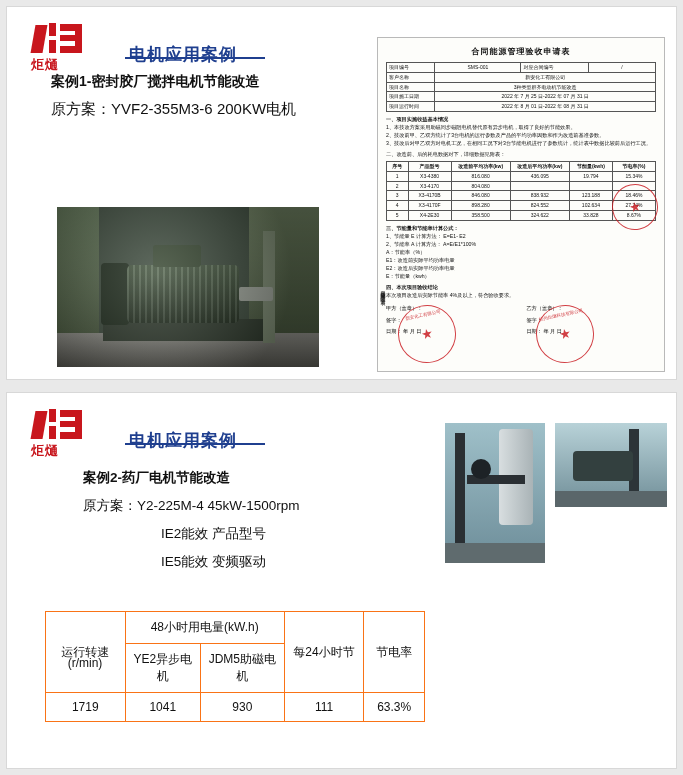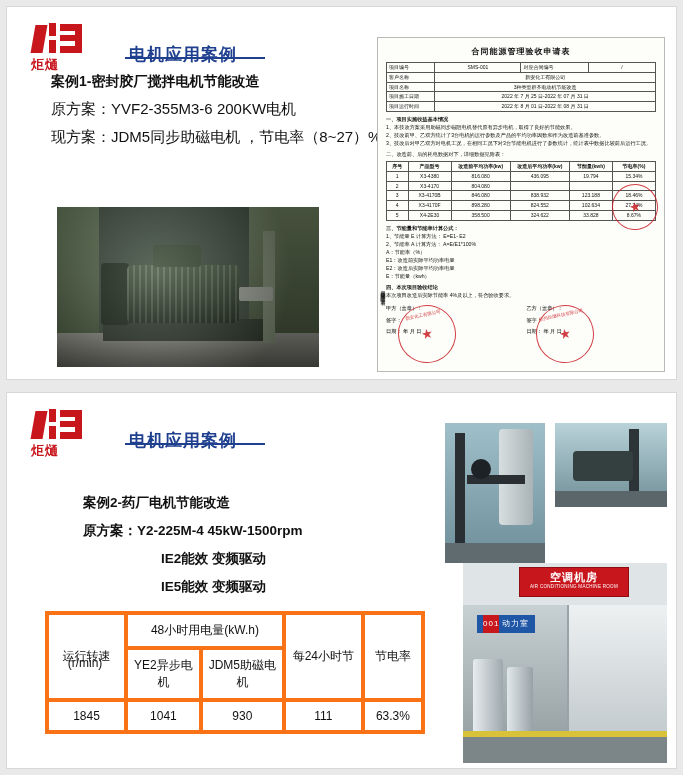--- a/index.html
+++ b/index.html
@@ -147,36 +147,36 @@
   .stamp.s-b { left: 150px; top: 2px; }
   .stamp.s-c { right: 6px; top: 146px; width: 46px; height: 46px; }
   .doc .vlabel {
     position: absolute; left: 2px; top: 248px;
     writing-mode: vertical-rl;
     font-size: 5px; color: #111; letter-spacing: 1px;
   }
 
   
   .s2-text { position: absolute; left: 76px; top: 76px; width: 340px; }
-  .s2-text .line { font-size: 13.5px; color: #111; margin-bottom: 10px; white-space: nowrap; font-weight: bold; }
-  .s2-text .bold { font-weight: bold; margin-top: 25px; }
+  .s2-text .line { font-size: 13.5px; color: #111; margin-bottom: 10px; white-space: nowrap; }
+  .s2-text .bold { font-weight: bold; }
   .s2-text .c1 { padding-left: 78px; }
   .s2-text .c2 { padding-left: 56px; }
 
   
   .tbl2 {
     position: absolute;
     left: 38px; top: 218px;
     width: 380px;
     border-collapse: collapse;
     font-size: 12px;
     color: #111;
   }
   .tbl2 td {
-    border: 4px solid #f97316;
+    border: 1px solid #f97316;
     text-align: center;
     padding: 7px 3px;
     height: 26px;
   }
 
   
   .p2a { position: absolute; left: 438px; top: 30px; width: 100px; height: 140px; overflow: hidden; background: #7e9aa8; }
   .p2a .wall { position: absolute; inset: 0; background: linear-gradient(180deg,#9fc0c9,#6d8d99); }
   .p2a .tank { position: absolute; left: 54px; top: 6px; width: 34px; height: 96px; background: linear-gradient(90deg,#d8dee0,#a9b3b6); border-radius: 4px;}
   .p2a .pipe1 { position: absolute; left: 10px; top: 10px; width: 10px; height: 120px; background: #2a2f33; }
@@ -229,21 +229,20 @@
     </div>
 
     <div class="slide-title">电机应用案例</div>
     <div class="title-rule"></div>
 
     <div class="s1-text">
       <div class="line bold">案例1-密封胶厂搅拌电机节能改造</div>
       <div class="line">
         <span>原方案：YVF2-355M3-6  200KW电机</span>
       </div>
-      <div class="line">现方案：JDM5同步助磁电机 ，节电率（8~27）%</div>
     </div>
 
     <div class="photo1">
       <div class="wall-l"></div>
       <div class="wall-r"></div>
       <div class="floor"></div>
       <div class="pipe"></div>
       <div class="base"></div>
       <div class="fan"></div>
       <div class="body"></div>
@@ -403,38 +402,38 @@
       </div>
       <div class="name">炬熥</div>
     </div>
 
     <div class="slide-title">电机应用案例</div>
     <div class="title-rule"></div>
 
     <div class="s2-text">
       <div class="line bold">案例2-药厂电机节能改造</div>
       <div class="line">原方案：Y2-225M-4 45kW-1500rpm</div>
-      <div class="line c1">IE2能效 变频驱动</div>
+      <div class="line c1">IE2能效 产品型号</div>
       <div class="line c1">IE5能效 变频驱动</div>
     </div>
 
     <table class="tbl2">
       <tbody>
           <tr>
         <td rowspan="2" style="width:21%">运行转速</td>
         <td colspan="2" style="width:42%">48小时用电量(kW.h)</td>
         <td rowspan="2" style="width:21%">每24小时节</td>
         <td rowspan="2">节电率</td>
       </tr>
       <tr>
         <td>YE2异步电机</td>
         <td>JDM5助磁电机</td>
       </tr>
       <tr>
-        <td>1845</td>
+        <td>1719</td>
         <td>1041</td>
         <td>930</td>
         <td>111</td>
         <td>63.3%</td>
       </tr>
     </tbody>
       </table>
 
     <div style="position:absolute;left:38px;top:256px;width:80px;height:28px;display:flex;align-items:center;justify-content:center;font-size:12px;color:#111;pointer-events:none">(r/min)</div>
 
@@ -447,30 +446,14 @@
       <div class="floor"></div>
     </div>
 
     <div class="p2b">
       <div class="wall"></div>
       <div class="pipe"></div>
       <div class="motor"></div>
       <div class="fl"></div>
     </div>
 
-    <div class="p2c">
-      <div class="ceil"></div>
-      <div class="wallL"></div>
-      <div class="door"></div>
-      <div class="sign">
-        <div class="s1">空调机房</div>
-        <div class="s2">AIR CONDITIONING MACHINE ROOM</div>
-      </div>
-      <div class="plate">
-        <span class="num">001</span><span>动力室</span>
-      </div>
-      <div class="tank1"></div>
-      <div class="tank2"></div>
-      <div class="yellow"></div>
-      <div class="floor"></div>
-    </div>
   </div>
 </div>
 
 </body></html>

